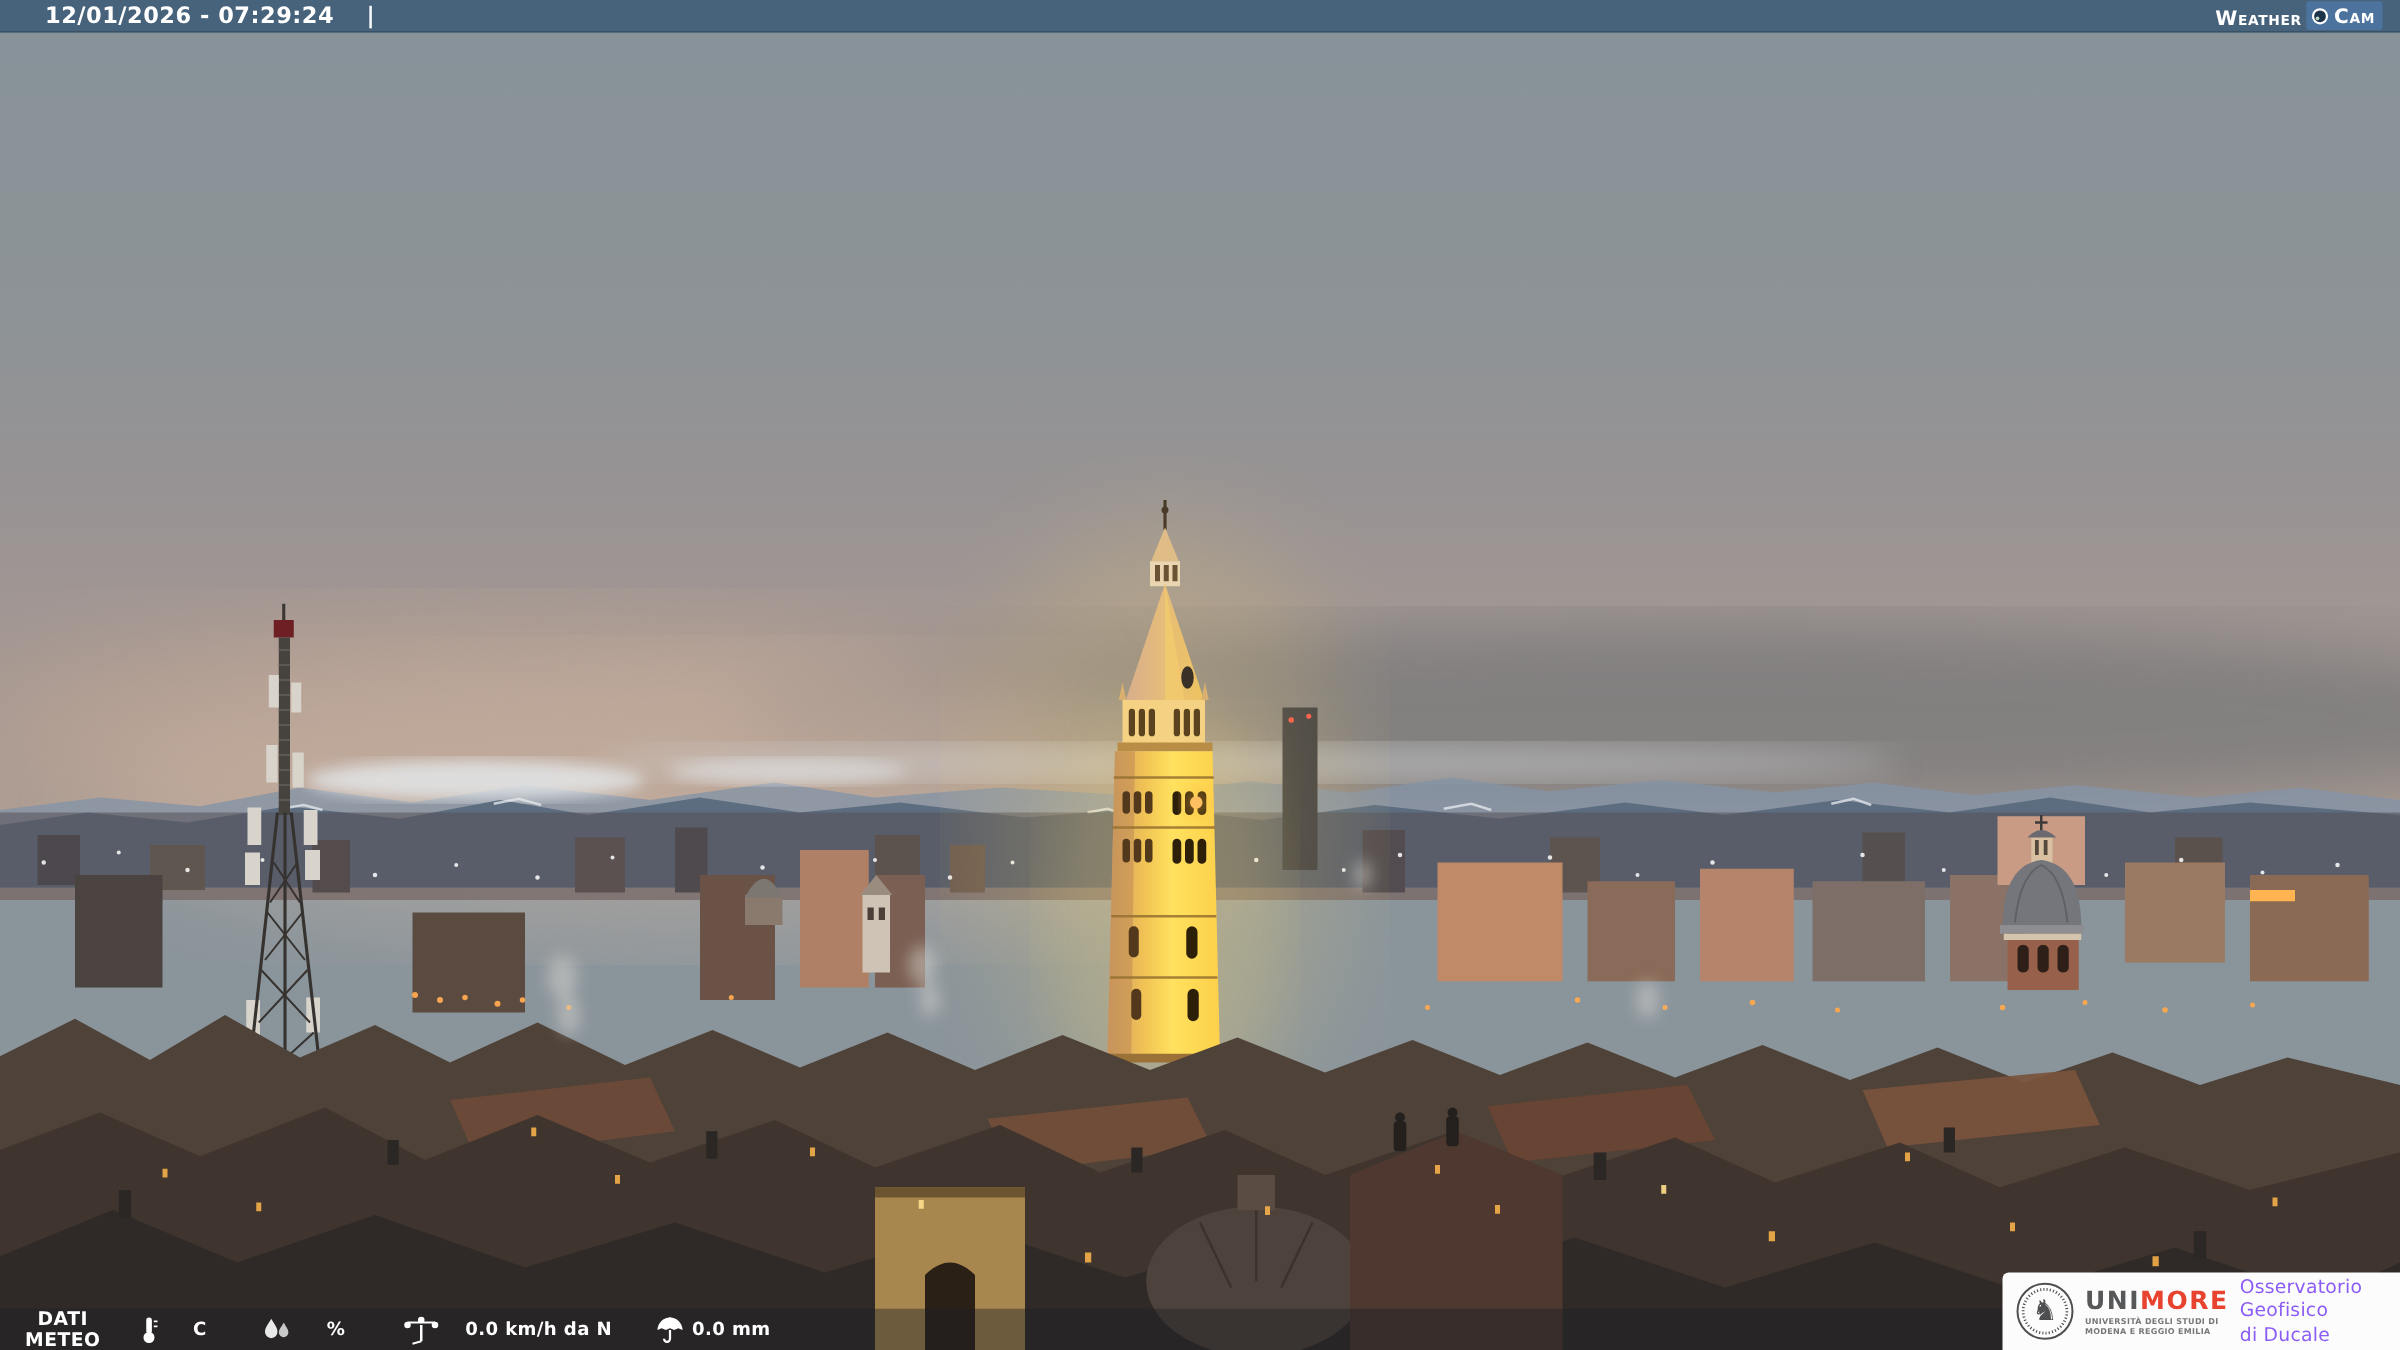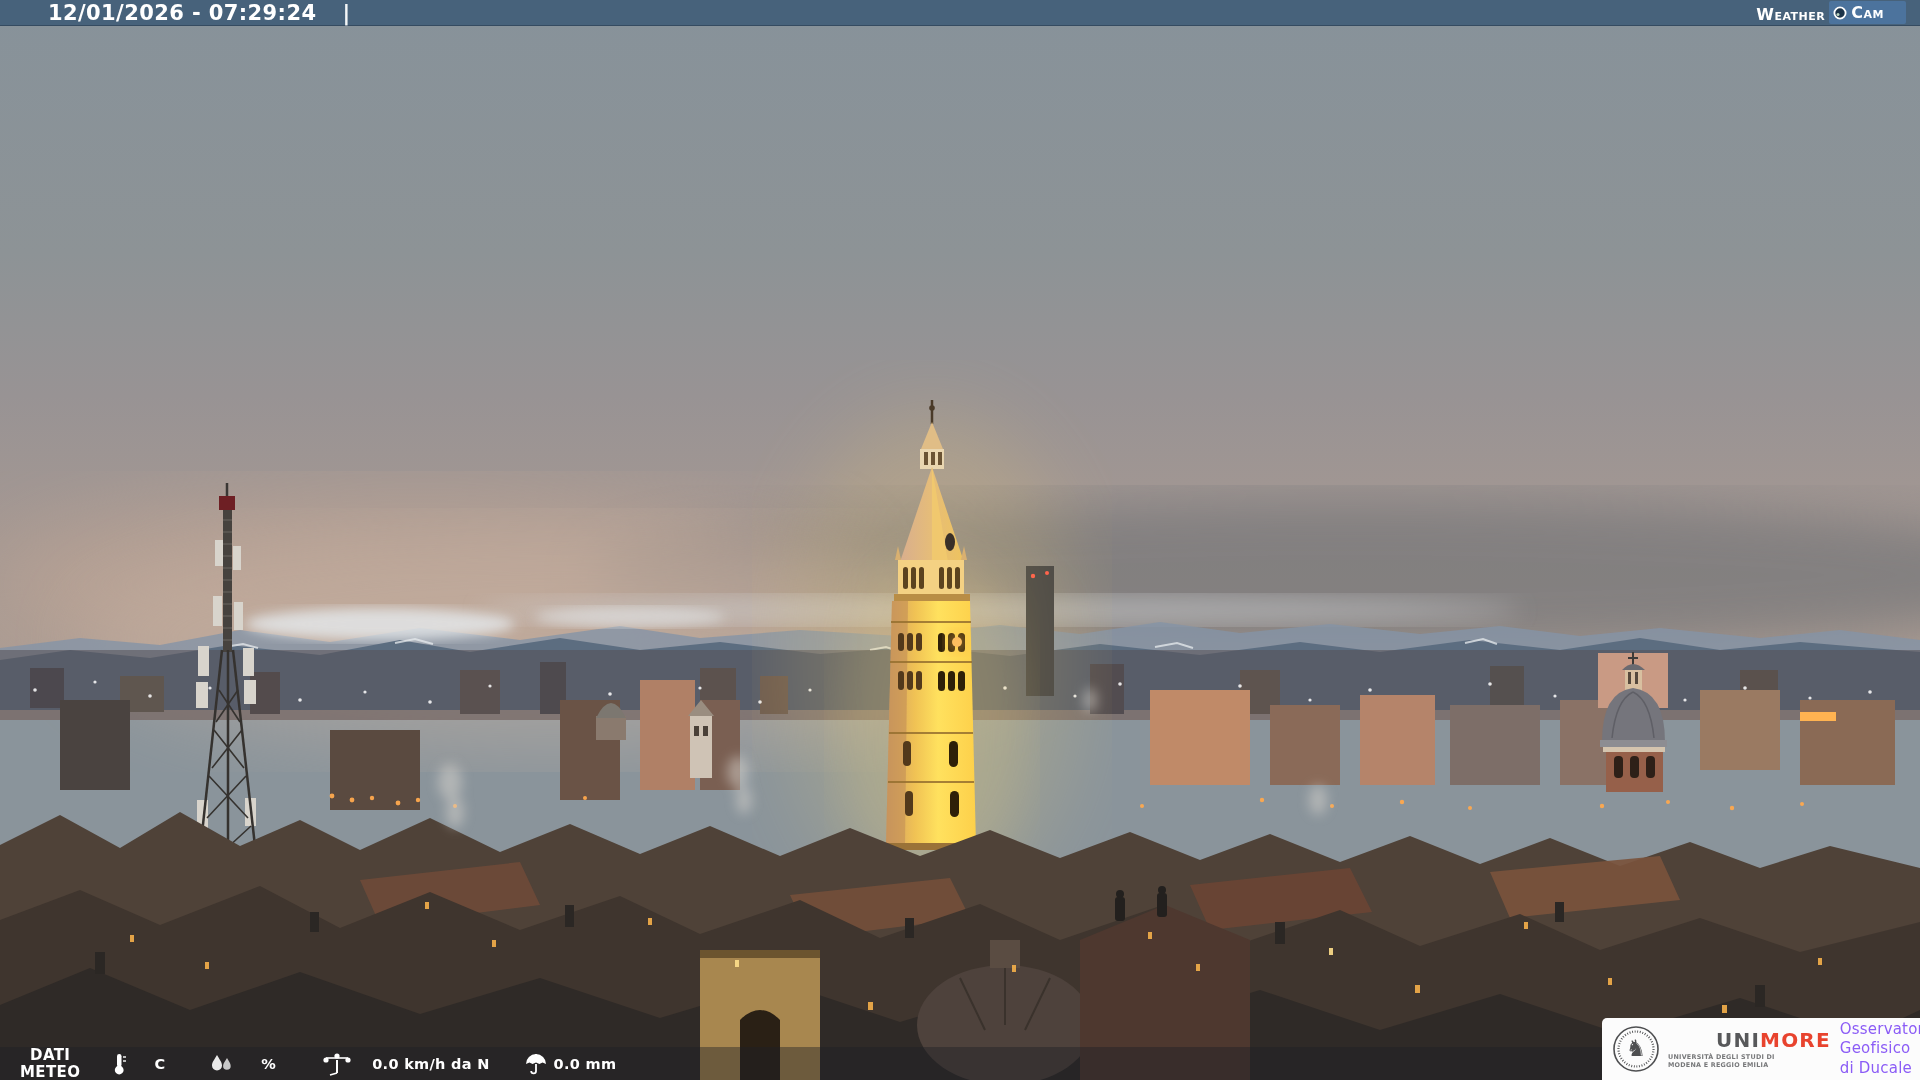--- a/index.html
+++ b/index.html
@@ -11,27 +11,27 @@
   }
   .scene{position:absolute;inset:0;width:1920px;height:1080px;display:block;}
 
   
   .header{
     position:absolute;top:0;left:0;right:0;height:25px;
     background:#47627b;border-bottom:1px solid rgba(20,35,50,.35);
     display:flex;align-items:center;justify-content:space-between;
     color:#fff;z-index:10;
   }
-  .header-left{display:flex;align-items:center;padding-left:48px;
-    font-size:21px;font-weight:700;letter-spacing:.4px;white-space:nowrap;justify-content:space-between;}
+  .header-left{display:flex;align-items:center;padding-left:36px;
+    font-size:18px;font-weight:700;letter-spacing:.4px;white-space:nowrap;justify-content:space-between;}
   .header-sep{margin:0 26px;font-weight:700;opacity:.95;}
   .brand{display:flex;align-items:flex-end;margin-right:14px;gap:4px;}
   .brand-weather{font-variant:small-caps;font-size:16px;font-weight:700;letter-spacing:.5px;}
   .brand-badge{display:flex;align-items:center;gap:4px;background:#4c739d;
-    border-radius:2px;padding:2px 22px 2px 4px;}
+    border-radius:2px;padding:2px 6px 2px 4px;}
   .brand-cam{font-variant:small-caps;font-size:16px;font-weight:700;letter-spacing:.5px;}
   .lens{width:14px;height:14px;display:block;}
 
   
   .weather-bar{
     position:absolute;left:0;right:0;bottom:0;height:33px;
     background:rgba(28,32,38,.42);
     display:flex;align-items:center;color:#fff;z-index:6;
     font-weight:700;white-space:nowrap;
   }
@@ -44,21 +44,21 @@
 
   
   .logo-card{
     position:absolute;right:0;bottom:0;width:318px;height:62px;
     background:#fcfcfc;border-top-left-radius:5px;
     display:flex;align-items:center;padding-left:10px;box-sizing:border-box;
     z-index:8;
   }
   .seal{width:48px;height:48px;flex:0 0 auto;}
   .brand-block{margin-left:8px;}
-  .unimore-line{font-size:20px;font-weight:600;letter-spacing:1.2px;line-height:1;margin-left:48px;}
+  .unimore-line{font-size:20px;font-weight:600;letter-spacing:1.2px;line-height:1;}
   .uni{color:#57585a}.more{color:#e8432e}
   .univ-sub{margin-top:3px;font-size:6.4px;color:#77787a;letter-spacing:.25px;line-height:1.25;font-weight:600;}
   .org-block{margin-left:9px;font-size:15px;color:#8b5cf6;line-height:1.3;letter-spacing:.2px;}
 </style>
 </head>
 <body>
 
 <svg class="scene" viewBox="0 0 1920 1080" preserveAspectRatio="none">
   <defs>
     <linearGradient id="sky" x1="0" y1="0" x2="0" y2="1">

